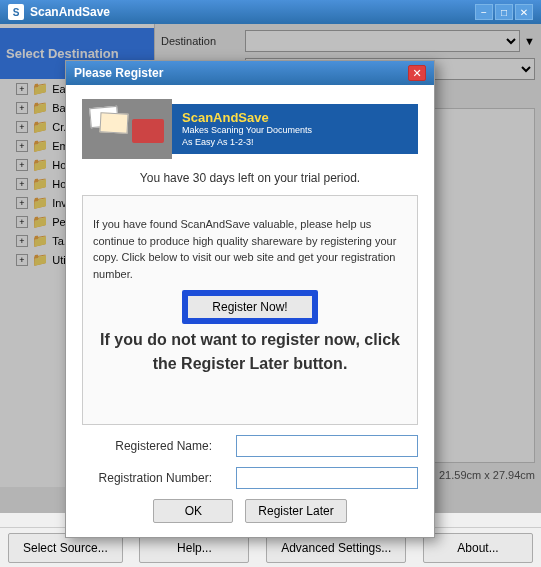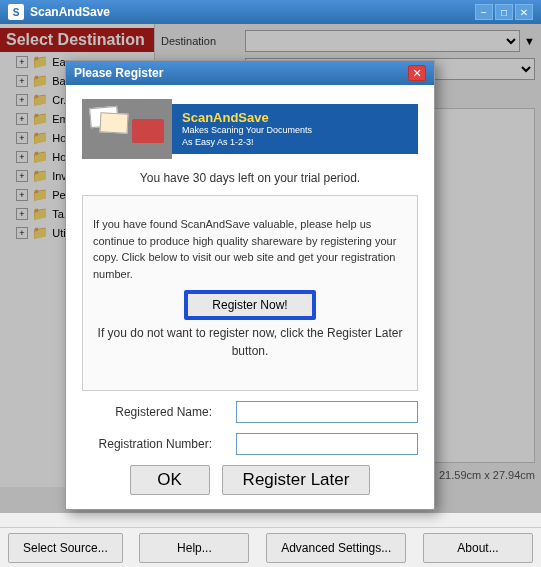--- a/index.html
+++ b/index.html
@@ -74,24 +74,24 @@
     
     .sidebar {
       width: 155px;
       background: white;
       border-right: 1px solid #ccc;
       overflow-y: auto;
       padding: 4px 0;
       font-size: 12px;
     }
     .sidebar-header {
-      background: #b91c1c;
-      color: white;
-      padding: 3px 6px;
-      font-size: 16px;
+      background: #3b82f6;
+      color: white;
+      padding: 18px 6px;
+      font-size: 13px;
       font-weight: bold;
     }
     .tree-item {
       padding: 2px 4px 2px 16px;
       display: flex;
       align-items: center;
       gap: 4px;
       cursor: pointer;
       font-size: 11px;
     }
@@ -319,31 +319,32 @@
       color: #333;
       line-height: 1.5;
       margin-bottom: 10px;
     }
 
     .register-now-btn {
       display: block;
       margin: 4px auto;
       padding: 4px 24px;
       background: #e8e8e8;
-      border: 4px solid #1d4ed8;
+      border: 6px solid #1d4ed8;
       font-size: 12px;
       cursor: pointer;
       border-radius: 2px;
     }
 
     .register-later-note {
       text-align: center;
-      font-size: 12px;
+      font-size: 16px;
       color: #333;
-      margin-bottom: 10px;
+      margin-bottom: 28px;
+      font-weight: bold;
     }
 
     .form-row {
       display: flex;
       align-items: center;
       margin-bottom: 10px;
       gap: 24px;
     }
     .form-label {
       font-size: 12px;
@@ -361,25 +362,25 @@
       outline: none;
     }
 
     .dialog-buttons {
       display: flex;
       justify-content: center;
       gap: 12px;
       margin-top: 6px;
     }
     .dialog-btn {
-      padding: 4px 20px;
+      padding: 4px 12px;
       min-width: 80px;
       background: #e8e8e8;
       border: 1px solid #aaa;
-      font-size: 17px;
+      font-size: 12px;
       cursor: pointer;
       border-radius: 2px;
     }
 
     .size-text {
       font-size: 11px;
       color: #555;
       text-align: right;
     }
   </style>

